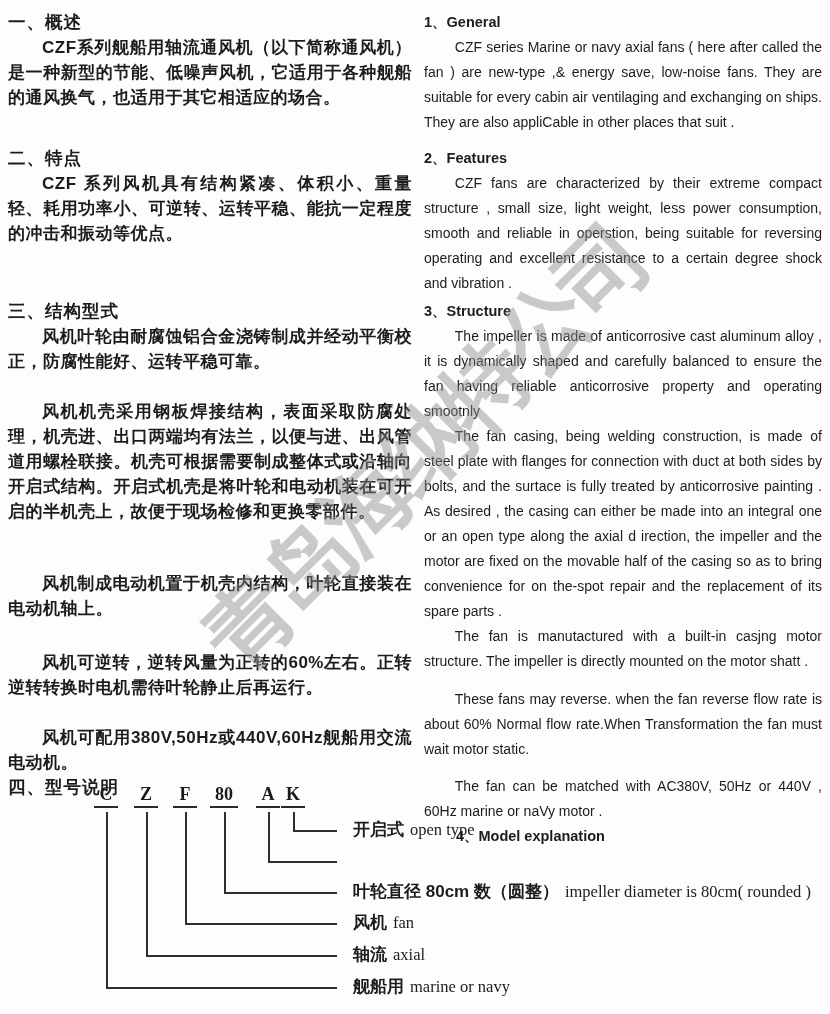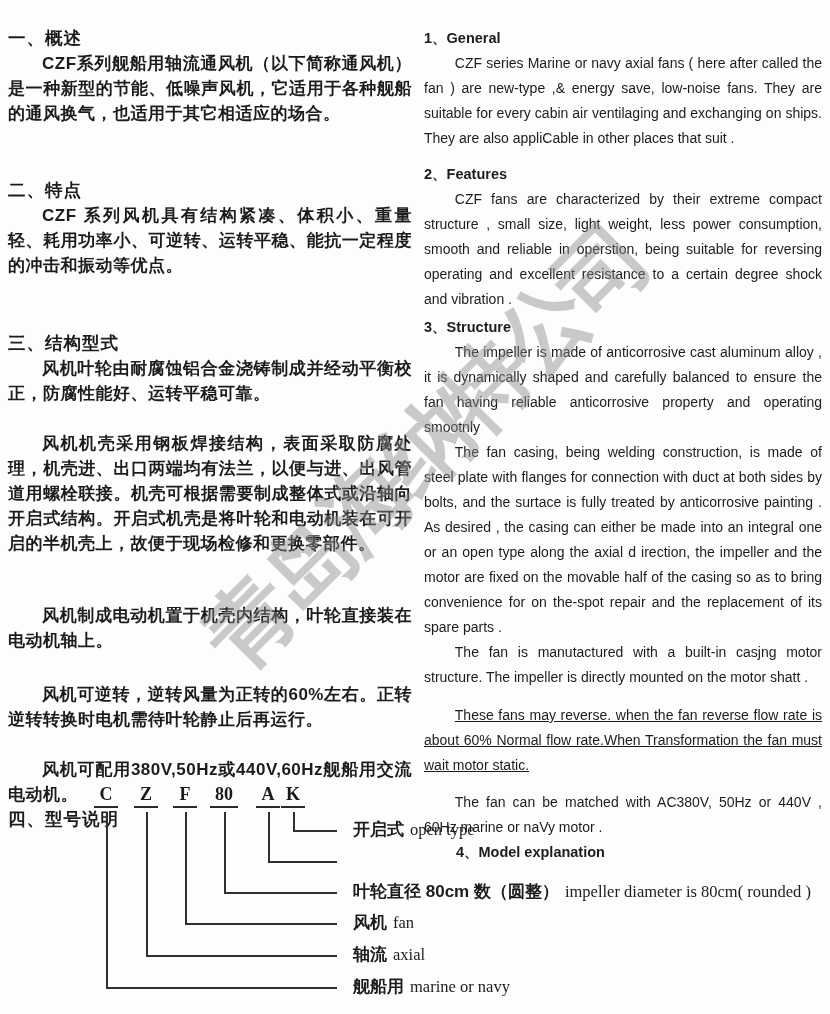--- a/index.html
+++ b/index.html
@@ -50,26 +50,26 @@
   }
   .vline{position:absolute;width:2px;background:#2f2f2f;top:30px;}
   .hline{position:absolute;height:2px;background:#2f2f2f;}
   .diag-label{position:absolute;left:353px;line-height:22px;white-space:nowrap;}
   .diag-label .lzh{font-size:17px;font-weight:bold;}
   .diag-label .len{
     font-family:"Liberation Serif","DejaVu Serif",serif;
     font-size:16.5px;font-weight:normal;margin-left:6px;
   }
   
-  #l-h2{margin-top:52px;} #l-h3{margin-top:53px;}
+  #l-h2{margin-top:36px;} #l-h3{margin-top:53px;}
   #l-p4{margin-top:25px;} #l-p5{margin-top:47px;}
   #l-p6{margin-top:29px;} #l-p7{margin-top:25px;}
   #r-h2{margin-top:11px;} #r-h3{margin-top:3px;}
-  #r-p6{margin-top:13px;text-decoration:underline;} #r-p7{margin-top:12px;}
-  .pad-top{padding-top:26px;}
+  #r-p6{margin-top:13px;} #r-p7{margin-top:12px;}
+  .pad-top{padding-top:10px;}
 </style>
 </head>
 <body>
 
 <div id="watermark">青岛海纳特公司</div>
 
 <div id="left-col" class="col pad-top zh">
   <div class="h-zh">一、概述</div>
   <p class="p-zh">CZF系列舰船用轴流通风机（以下简称通风机）是一种新型的节能、低噪声风机，它适用于各种舰船的通风换气，也适用于其它相适应的场合。</p>
   <div id="l-h2" class="h-zh">二、特点</div>

